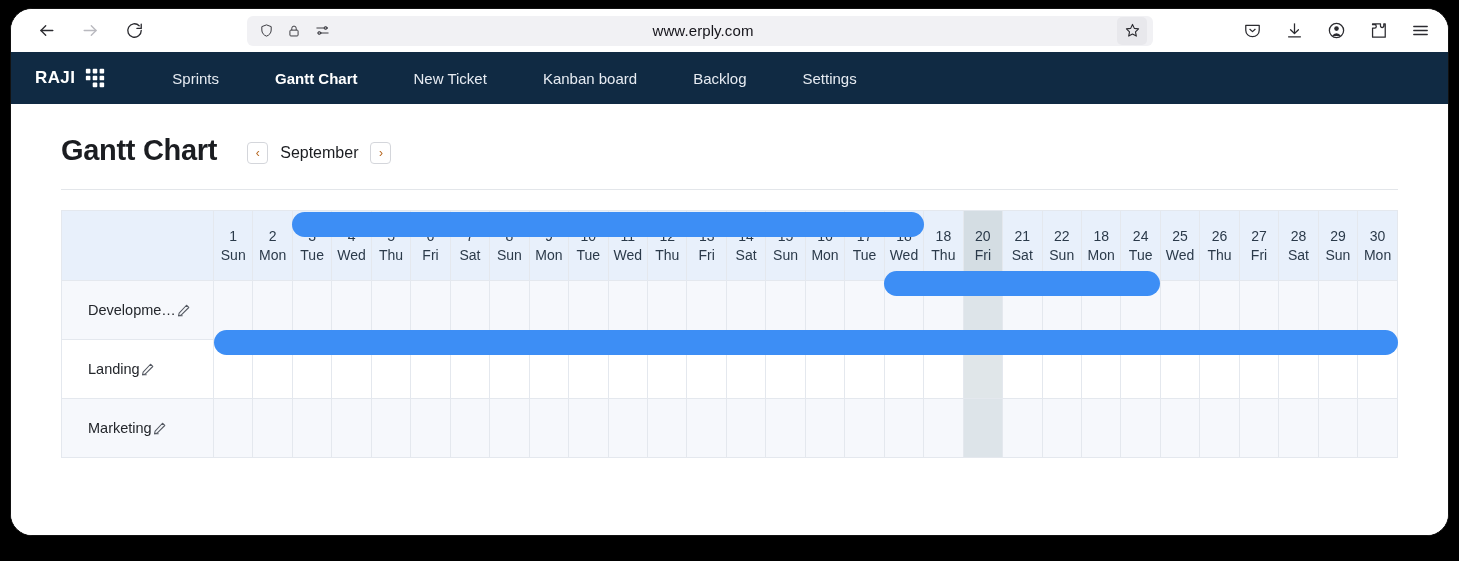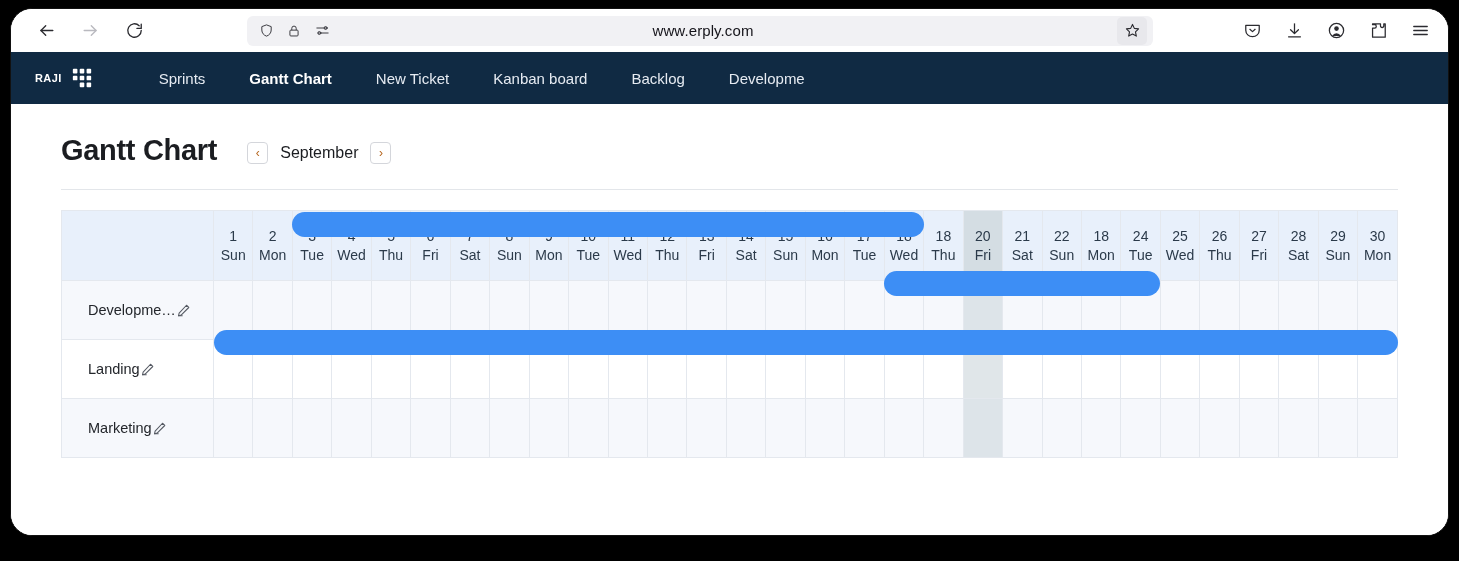--- a/index.html
+++ b/index.html
@@ -82,24 +82,24 @@
     display: flex;
     align-items: center;
     padding: 0 22px 0 24px;
     position: relative;
   }
   .brand {
     display: flex; align-items: center; gap: 9px;
     margin-right: 44px;
   }
   .brand-text {
-    color: #fff; font-size: 11px; font-weight: bold; letter-spacing: .4px;
+    color: #fff; font-size: 17px; font-weight: bold; letter-spacing: .4px;
   }
   .brand-icon { width: 22px; height: 22px; color: #fff; display:flex; }
-  .nav-links { display: flex; align-items: center; gap: 0; }
+  .nav-links { display: flex; align-items: center; gap: 12px; }
   .nav-link {
     color: #e6ebf2;
     font-size: 15px;
     padding: 0 22px;
     white-space: nowrap;
   }
   .nav-link.active { color: #ffffff; font-weight: bold; }
   .appbar-right {
     position: absolute; right: 22px;
     display: flex; align-items: center; gap: 18px;
@@ -302,21 +302,21 @@
           <rect x="17" y="2" width="5" height="5" rx="1"></rect>
         </svg>
       </span>
     </div>
     <div class="nav-links">
       <span class="nav-link">Sprints</span>
       <span class="nav-link active">Gantt Chart</span>
       <span class="nav-link">New Ticket</span>
       <span class="nav-link">Kanban board</span>
       <span class="nav-link">Backlog</span>
-      <span class="nav-link">Developme</span>
+      <span class="nav-link">Settings</span>
     </div>
   </div>
 
   <div class="page">
 
     <div class="title-row">
       <div class="page-title">Gantt Chart</div>
       <div class="month-nav">
         <span class="month-btn">‹</span>
         <span class="month-label">September</span>

